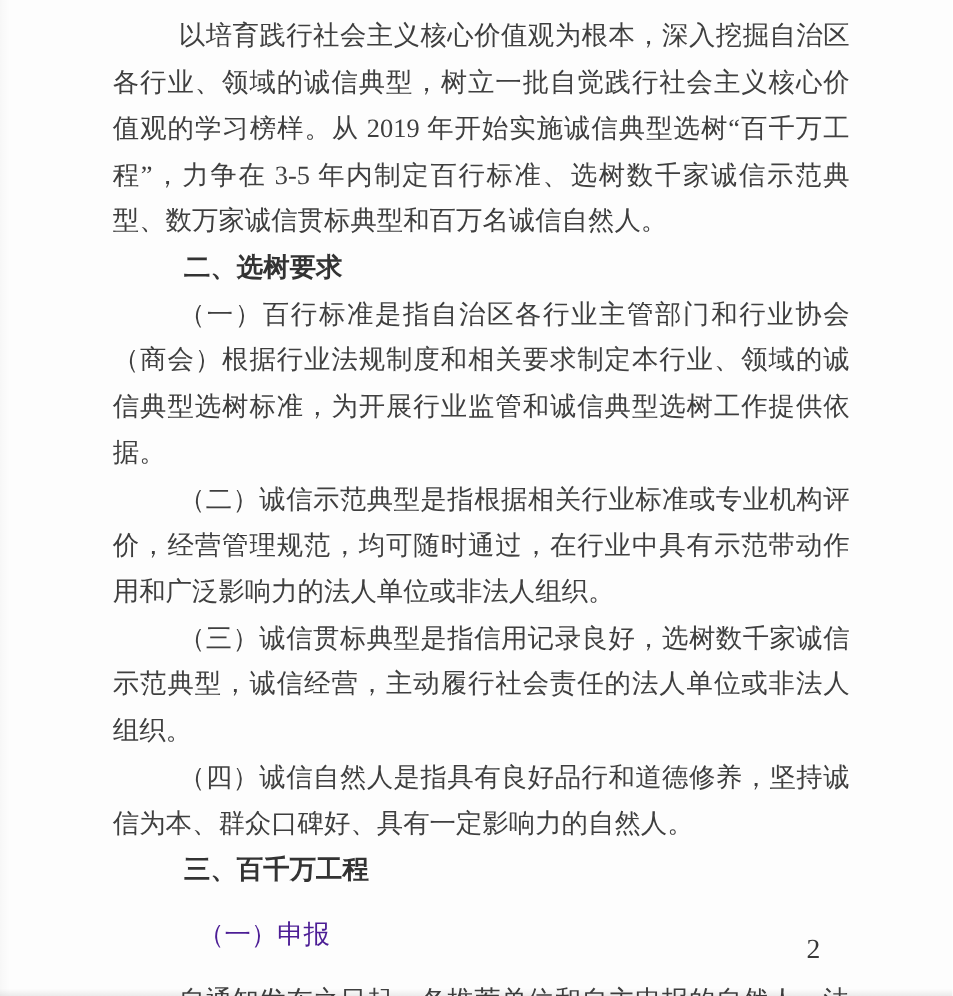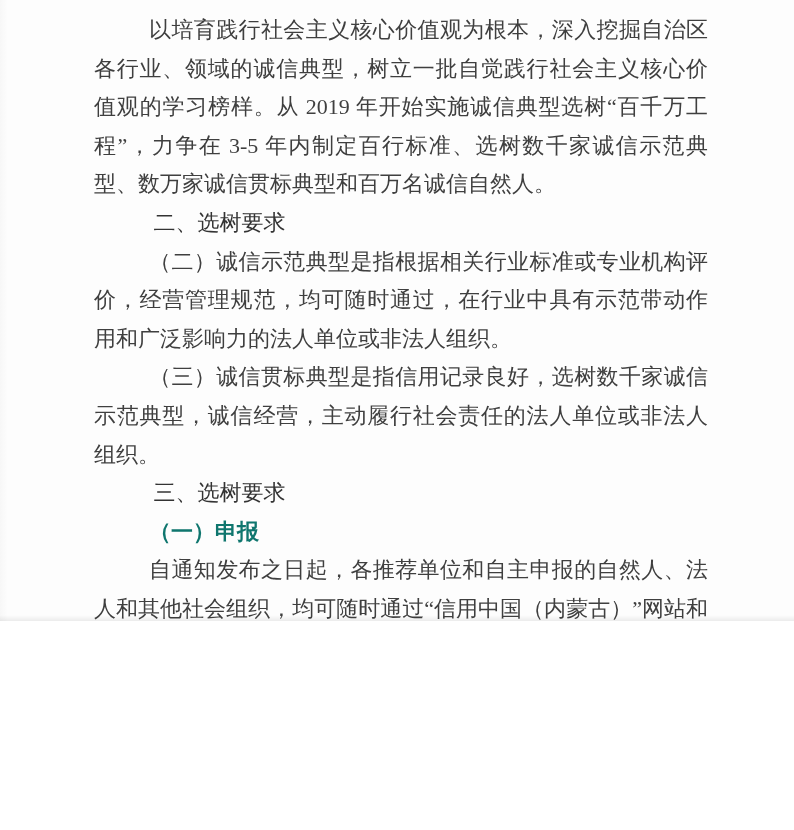--- a/index.html
+++ b/index.html
@@ -3,21 +3,21 @@
 <meta charset="utf-8">
 <style>
   html, body {
     margin: 0;
     padding: 0;
     background: #ffffff;
   }
   .page {
     position: relative;
     width: 794px;
-    height: 621px;
+    height: 830px;
     background: #fdfdfd;
     overflow: hidden;
     font-family: "Liberation Serif", "DejaVu Serif", serif;
   }
   
   .scan-edge-bottom {
     position: absolute;
     left: 0; right: 0; bottom: 0;
     height: 6px;
     background: linear-gradient(to bottom, rgba(0,0,0,0), rgba(0,0,0,0.07));
@@ -43,28 +43,28 @@
     letter-spacing: 0;
   }
   .para {
     margin: 0;
     text-indent: 2.5em;
   }
   .heading {
     margin: 0;
     text-indent: 2.7em;
     font-family: "Liberation Sans", "DejaVu Sans", sans-serif;
-    font-weight: 400;
+    font-weight: 700;
     color: #333333;
   }
   .subheading {
-    margin: 0;
+    margin: 16px;
     text-indent: 2.5em;
-    font-weight: 700;
-    color: #0f766e;
+    font-weight: 400;
+    color: #4c1d95;
   }
   .page-number {
     position: absolute;
     left: 672px;
     top: 778px;
     font-size: 23px;
     line-height: 26px;
     color: #383838;
     font-family: "Liberation Serif", "DejaVu Serif", serif;
   }
@@ -72,27 +72,29 @@
 </head>
 <body>
 
 <div class="page">
 
   <div class="content">
     <p class="para">以培育践行社会主义核心价值观为根本，深入挖掘自治区各行业、领域的诚信典型，树立一批自觉践行社会主义核心价值观的学习榜样。从 2019 年开始实施诚信典型选树“百千万工程”，力争在 3-5 年内制定百行标准、选树数千家诚信示范典型、数万家诚信贯标典型和百万名诚信自然人。</p>
 
     <p class="heading">二、选树要求</p>
 
+    <p class="para">（一）百行标准是指自治区各行业主管部门和行业协会（商会）根据行业法规制度和相关要求制定本行业、领域的诚信典型选树标准，为开展行业监管和诚信典型选树工作提供依据。</p>
 
     <p class="para">（二）诚信示范典型是指根据相关行业标准或专业机构评价，经营管理规范，均可随时通过，在行业中具有示范带动作用和广泛影响力的法人单位或非法人组织。</p>
 
     <p class="para">（三）诚信贯标典型是指信用记录良好，选树数千家诚信示范典型，诚信经营，主动履行社会责任的法人单位或非法人组织。</p>
 
+    <p class="para">（四）诚信自然人是指具有良好品行和道德修养，坚持诚信为本、群众口碑好、具有一定影响力的自然人。</p>
 
-    <p class="heading">三、选树要求</p>
+    <p class="heading">三、百千万工程</p>
 
     <p class="subheading">（一）申报</p>
 
     <p class="para">自通知发布之日起，各推荐单位和自主申报的自然人、法人和其他社会组织，均可随时通过“信用中国（内蒙古）”网站和“内蒙古信用促进网”进行在线申报。</p>
   </div>
 
   <div class="page-number">2</div>
 
   <div class="scan-edge-left"></div>
   <div class="scan-edge-bottom"></div>

